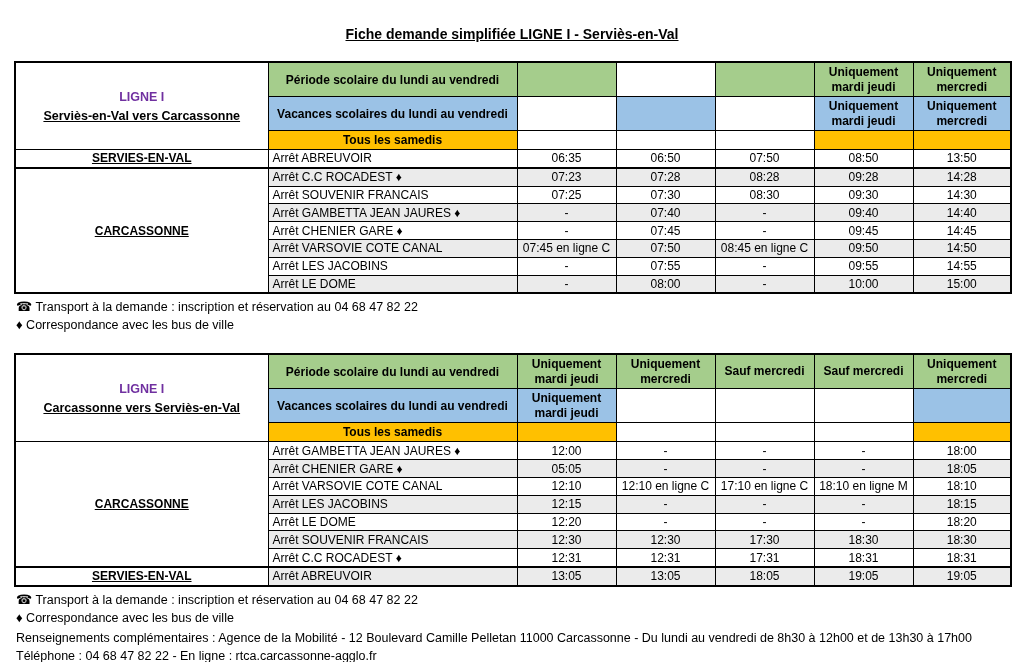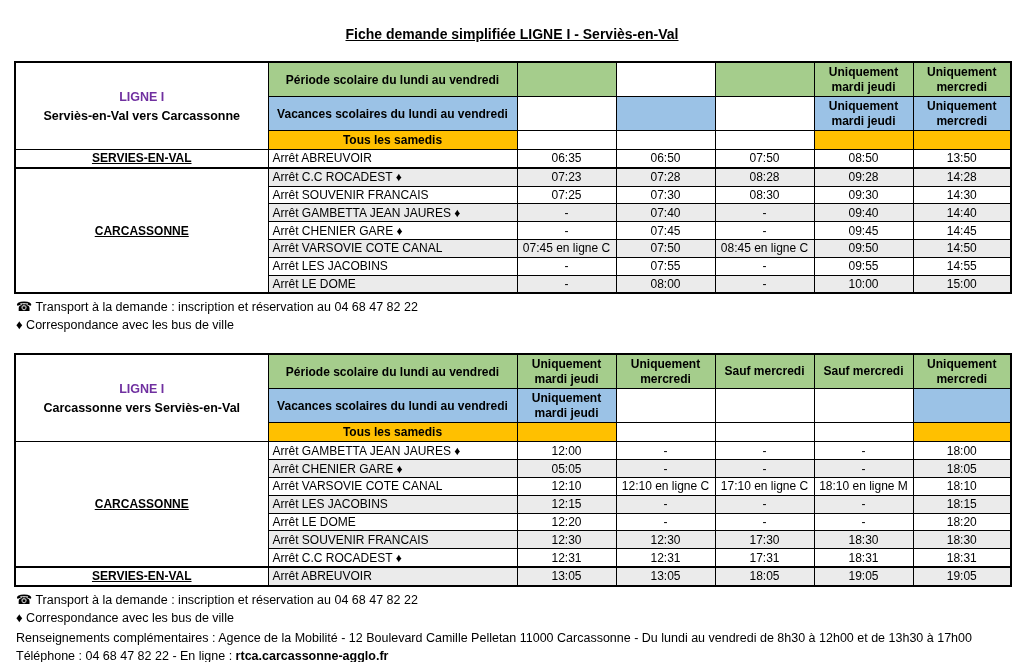--- a/index.html
+++ b/index.html
@@ -18,38 +18,38 @@
   }
   table.tt td {
     border:1px solid #000; overflow:hidden; padding:0 4px;
     font-size:12px; vertical-align:middle;
   }
   
   tr.hr1 td, tr.hr2 td { height:33px; }
   tr.hr3 td { height:18px; }
   td.linecell { text-align:center; background:#fff; }
   td.linecell .line { font-weight:bold; font-size:12.5px; color:var(--purple); }
-  td.linecell .dir  { font-weight:bold; font-size:12.5px; color:#000; margin-top:5px; }
+  td.linecell .dir  { font-weight:bold; font-size:12.5px; color:#000; margin-top:5px;text-decoration:underline; }
   td.plabel { font-weight:bold; text-align:center; font-size:12px; }
   td.hc { font-weight:bold; text-align:center; font-size:12px; line-height:1.25; white-space:normal; }
   
   tr.drow td { height:16.8px; white-space:nowrap; }
   tr.even td { background:#ffffff; }
   tr.odd  td { background:var(--stripe); }
   td.gcell { background:#ffffff !important; font-weight:bold; text-align:center;text-decoration:underline; }
   td.stop { text-align:left; }
   td.time { text-align:center; }
   tr.gsep td { border-top:2px solid #000; }
   
   .fnotes { margin:4px 0 0 16px; }
   .fn { font-size:12.5px; line-height:17px; }
   .fn .fn-ic { font-size:13px; }
   .footer { margin:2px 0 0 16px; }
   .fline { font-size:12.5px; line-height:18px; }
-  .fline .b { font-weight:bold; }
+  .fline .b { font-weight:normal; }
 </style>
 </head>
 <body style="--purple: #7030A0; --stripe: #EBEBEB;">
 
 <div class="page">
   <h1 class="title">Fiche demande simplifiée LIGNE I - Serviès-en-Val</h1>
   <div class="tblock" id="tt0">
       <table class="tt">
         <colgroup>
           <col style="width:253px">

